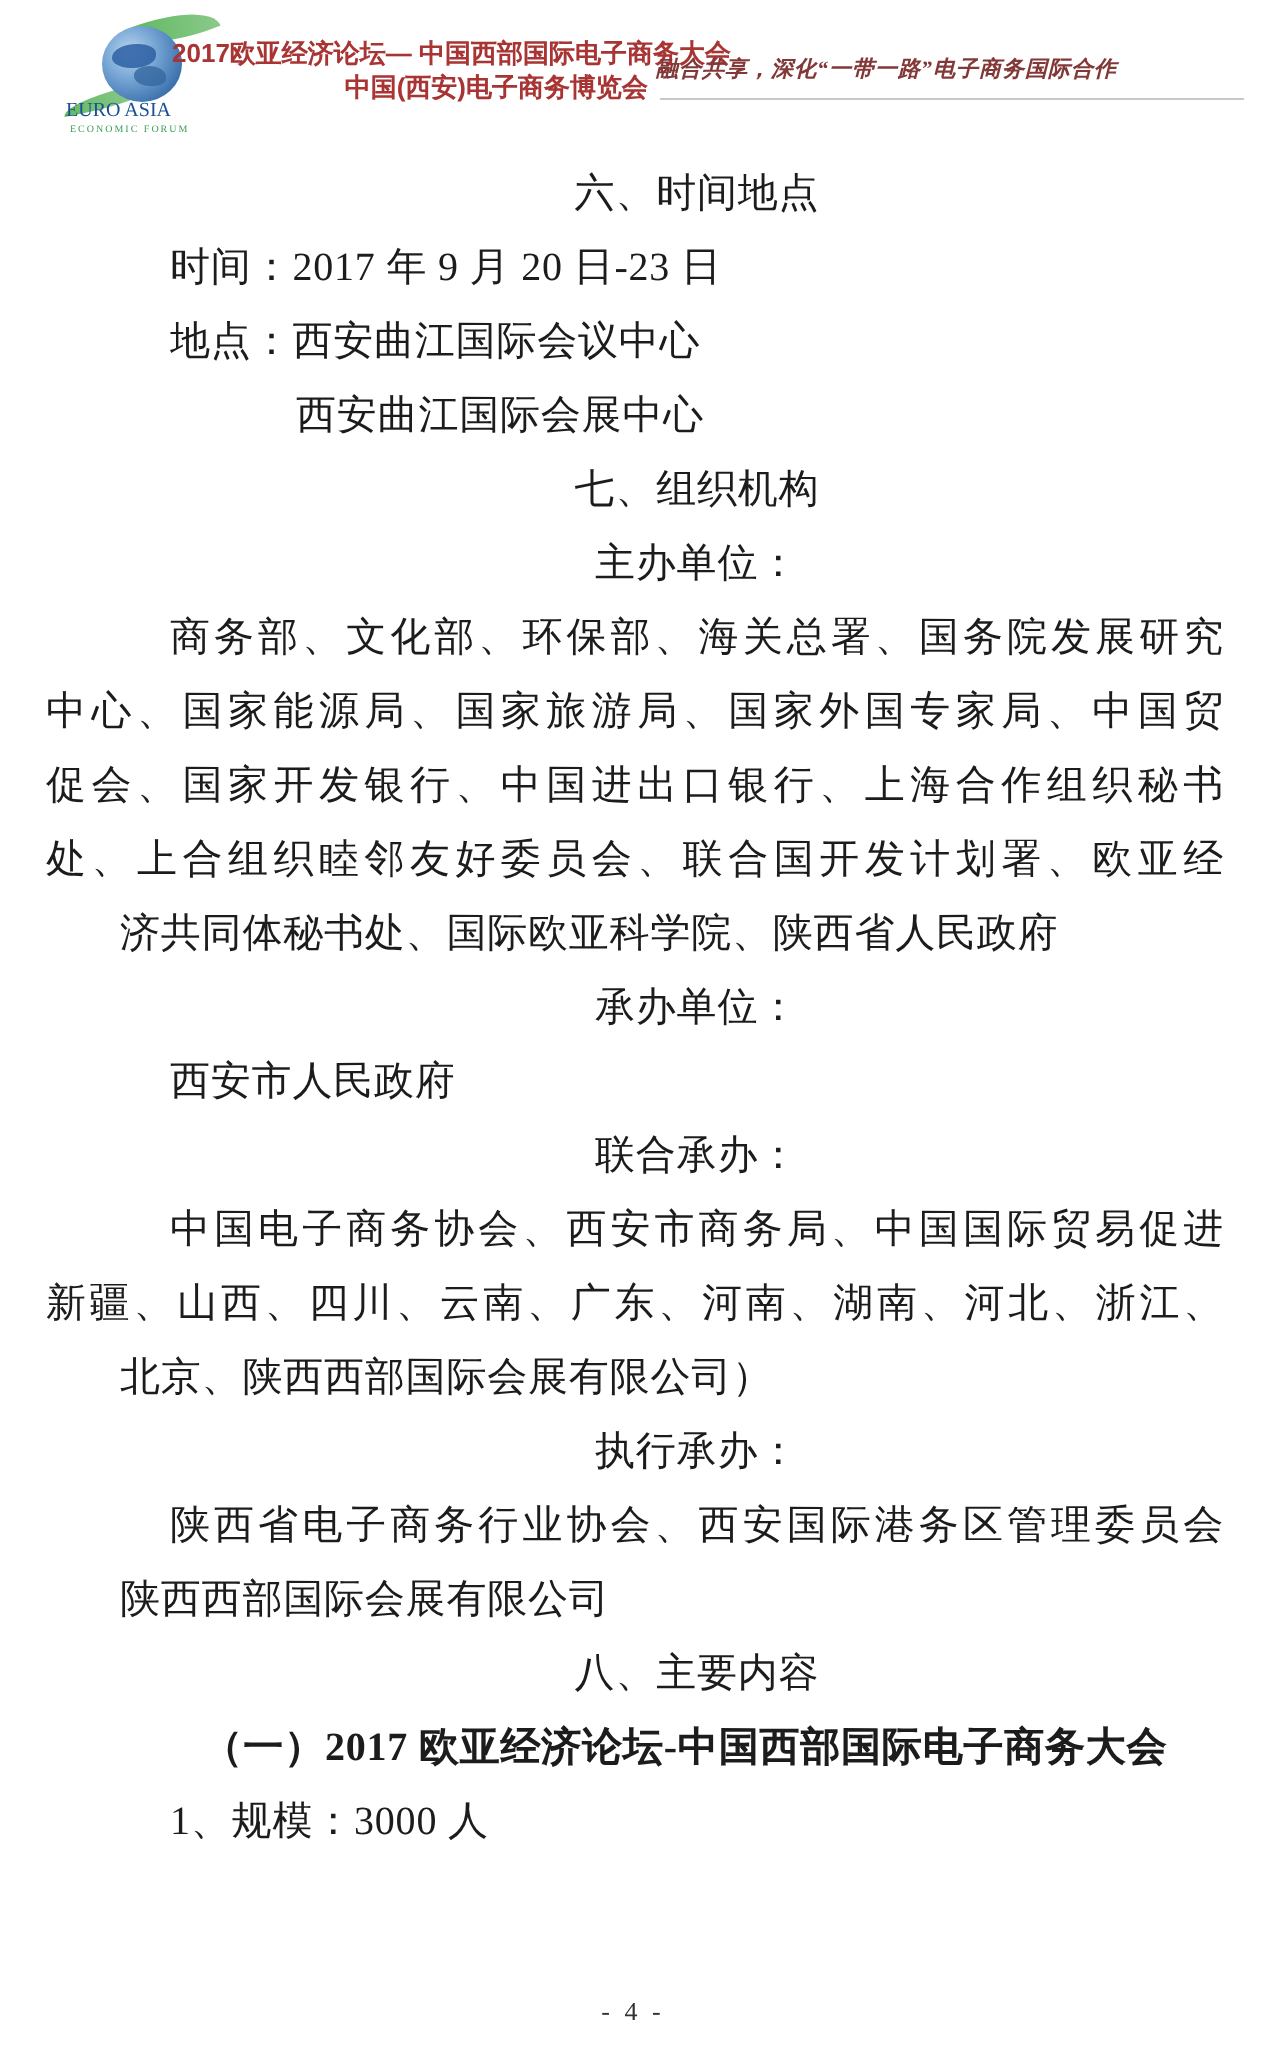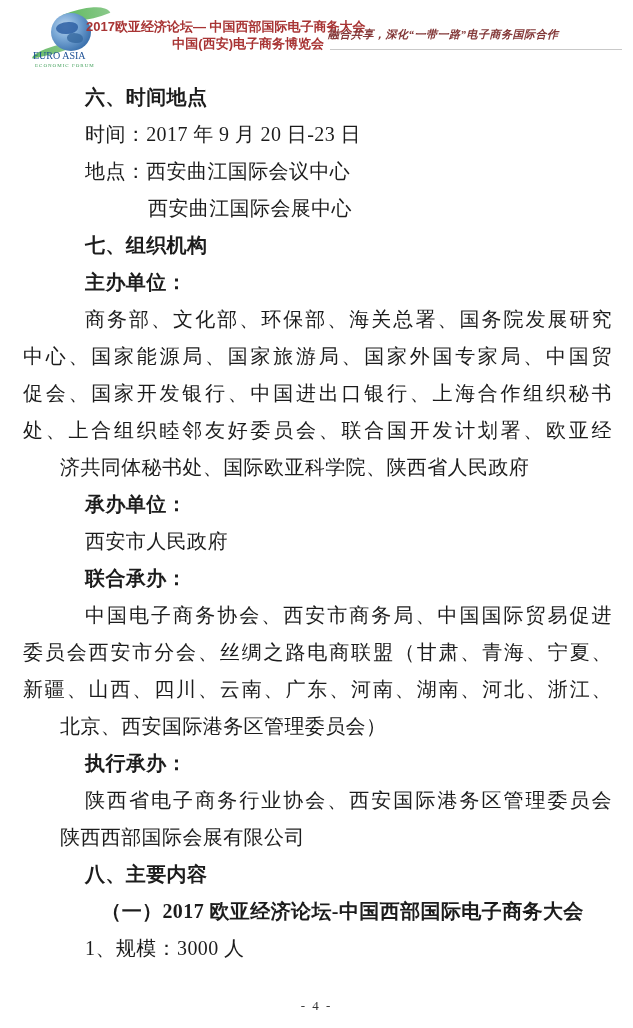--- a/index.html
+++ b/index.html
@@ -64,21 +64,21 @@
 
   
   .doc-body{
     position:absolute;top:79px;left:23px;width:589px;
   }
   .line{
     display:block;height:37px;line-height:37px;
     font-size:20px;letter-spacing:0.4px;
     white-space:nowrap;
   }
-  .h{font-weight:700;padding-left:62px;}        
+  .h{font-weight:400;padding-left:62px;text-align:center;}        
   .h1b{font-weight:700;padding-left:50px;text-align:center;}      
   .t{padding-left:62px;}                        
   .t2{padding-left:125px;}                      
   .p{padding-left:0;margin-left:37px;}                           
   .pj{
     padding-left:0;white-space:normal;
     text-align:justify;text-align-last:justify;
   }
   .pi{text-indent:62px;}
 
@@ -124,23 +124,22 @@
     <div class="line h">主办单位：</div>
     <div class="line pj pi">商务部、文化部、环保部、海关总署、国务院发展研究</div>
     <div class="line pj">中心、国家能源局、国家旅游局、国家外国专家局、中国贸</div>
     <div class="line pj">促会、国家开发银行、中国进出口银行、上海合作组织秘书</div>
     <div class="line pj">处、上合组织睦邻友好委员会、联合国开发计划署、欧亚经</div>
     <div class="line p">济共同体秘书处、国际欧亚科学院、陕西省人民政府</div>
     <div class="line h">承办单位：</div>
     <div class="line t">西安市人民政府</div>
     <div class="line h">联合承办：</div>
     <div class="line pj pi">中国电子商务协会、西安市商务局、中国国际贸易促进</div>
-    <div class="line pj">委员会西安市分会、丝绸之路电商联盟（甘肃、青海、宁夏、</div>
     <div class="line pj">新疆、山西、四川、云南、广东、河南、湖南、河北、浙江、</div>
-    <div class="line p">北京、西安国际港务区管理委员会）</div>
+    <div class="line p">北京、陕西西部国际会展有限公司）</div>
     <div class="line h">执行承办：</div>
     <div class="line pj pi">陕西省电子商务行业协会、西安国际港务区管理委员会</div>
     <div class="line p">陕西西部国际会展有限公司</div>
     <div class="line h">八、主要内容</div>
     <div class="line h1b">（一）2017 欧亚经济论坛-中国西部国际电子商务大会</div>
     <div class="line t">1、规模：3000 人</div>
   </div>
 
   <div class="footer">- 4 -</div>
 

